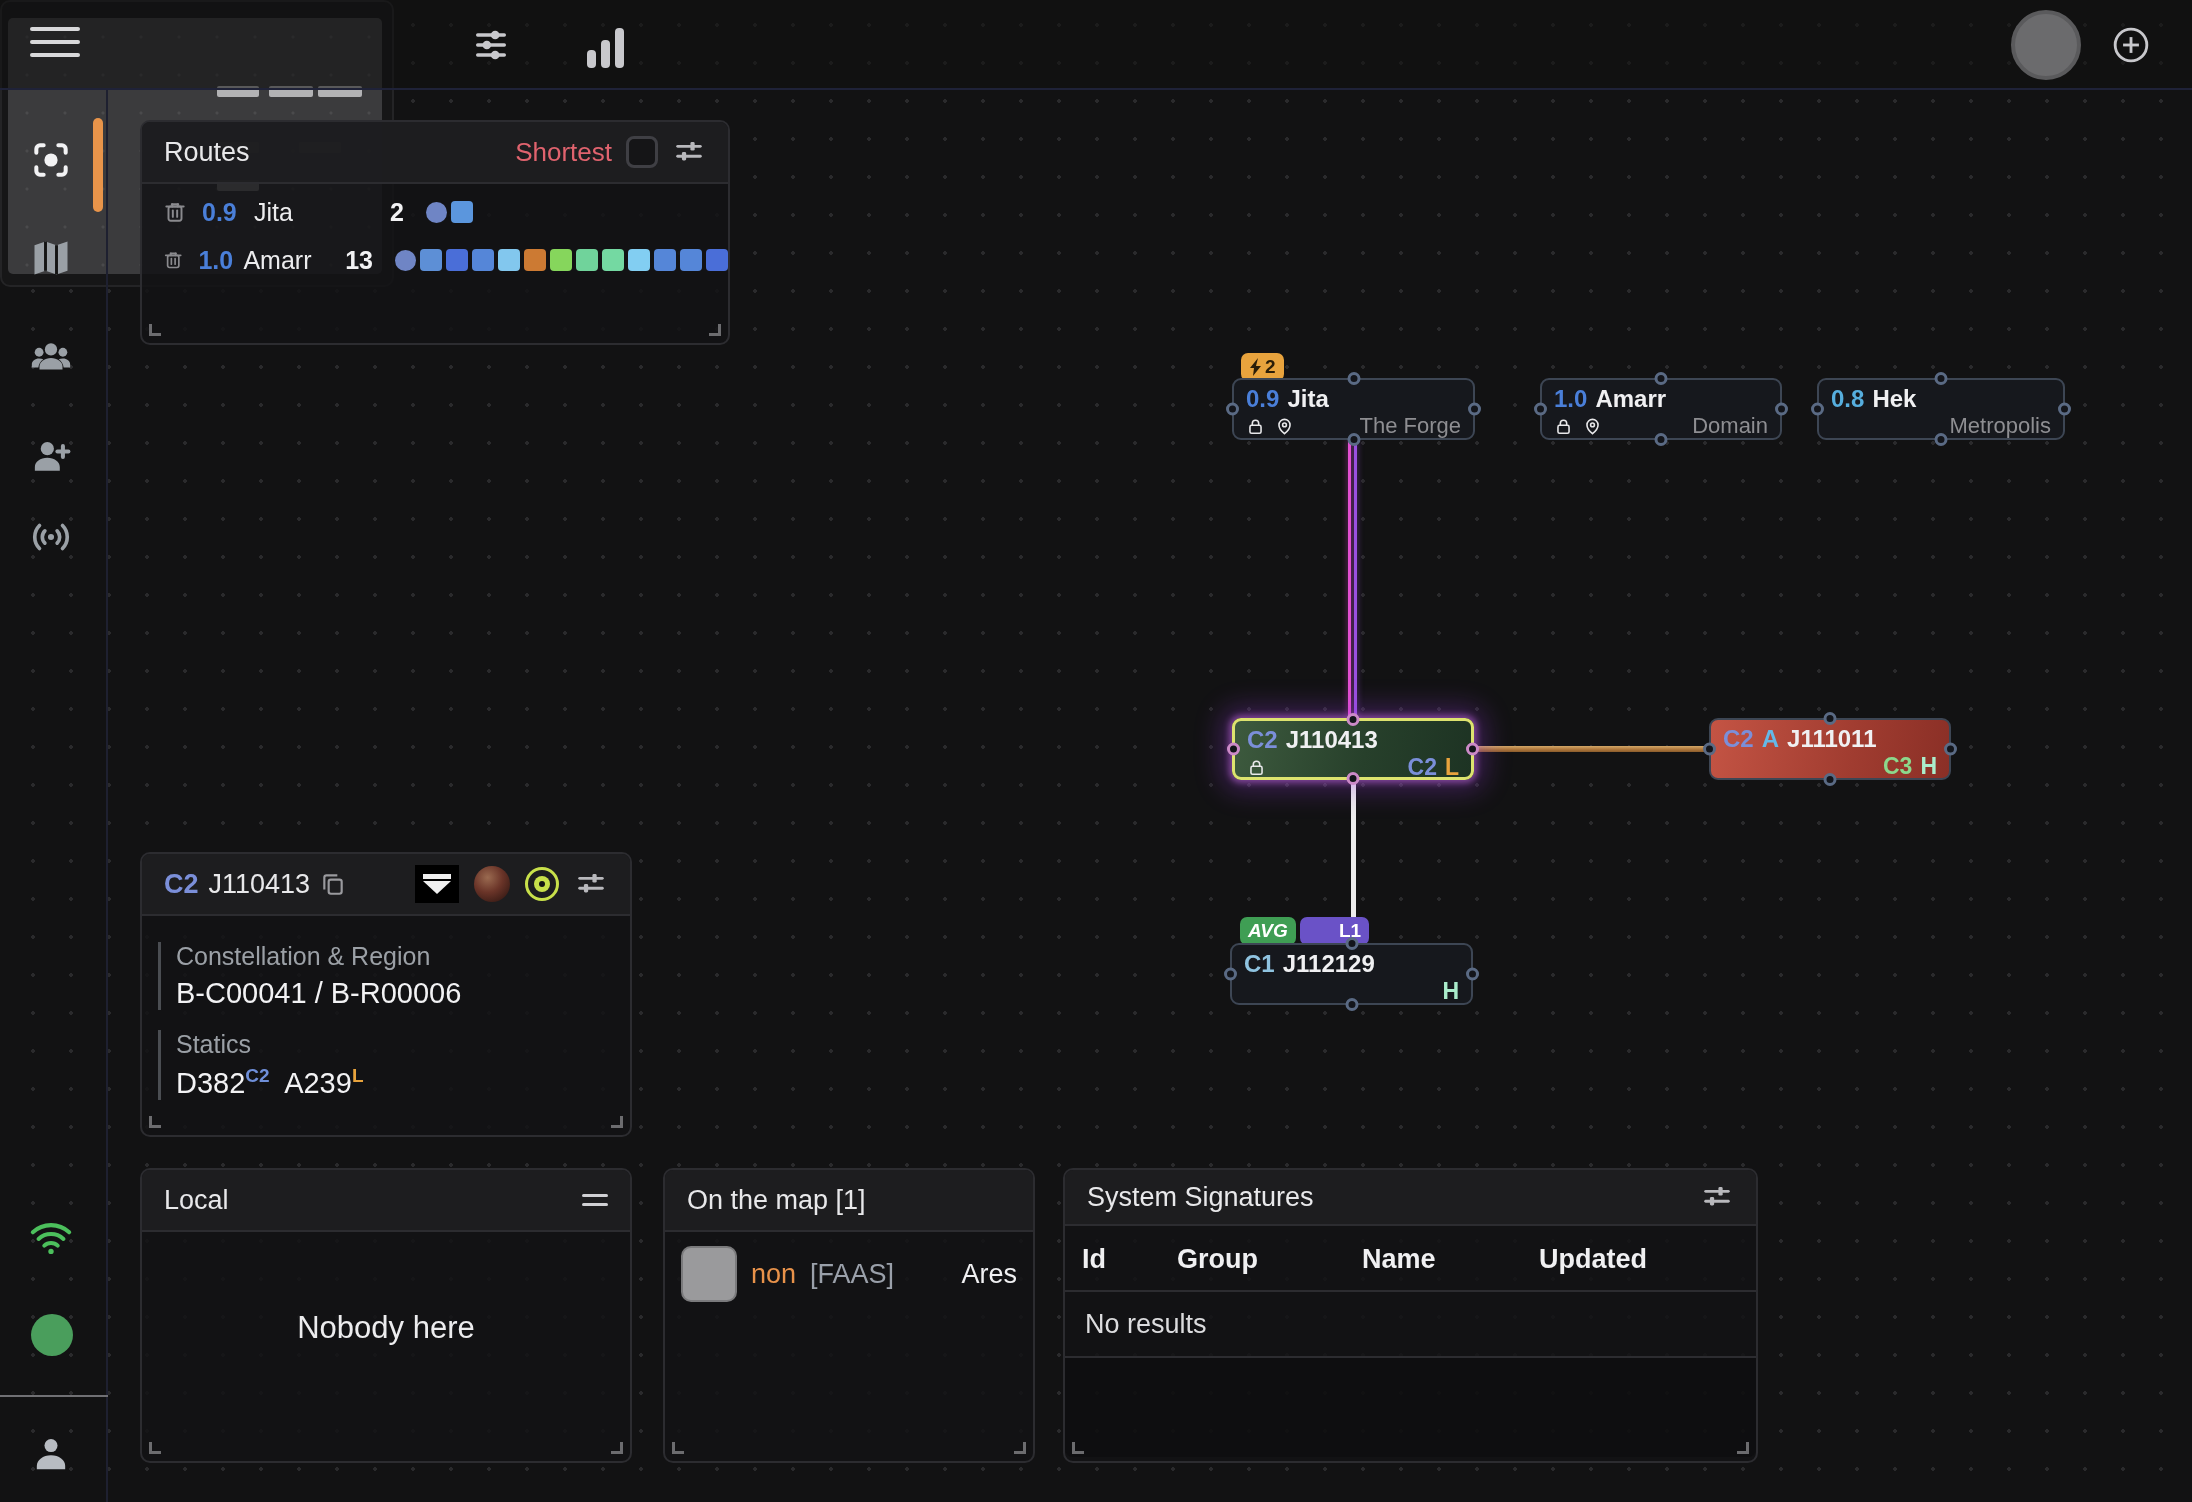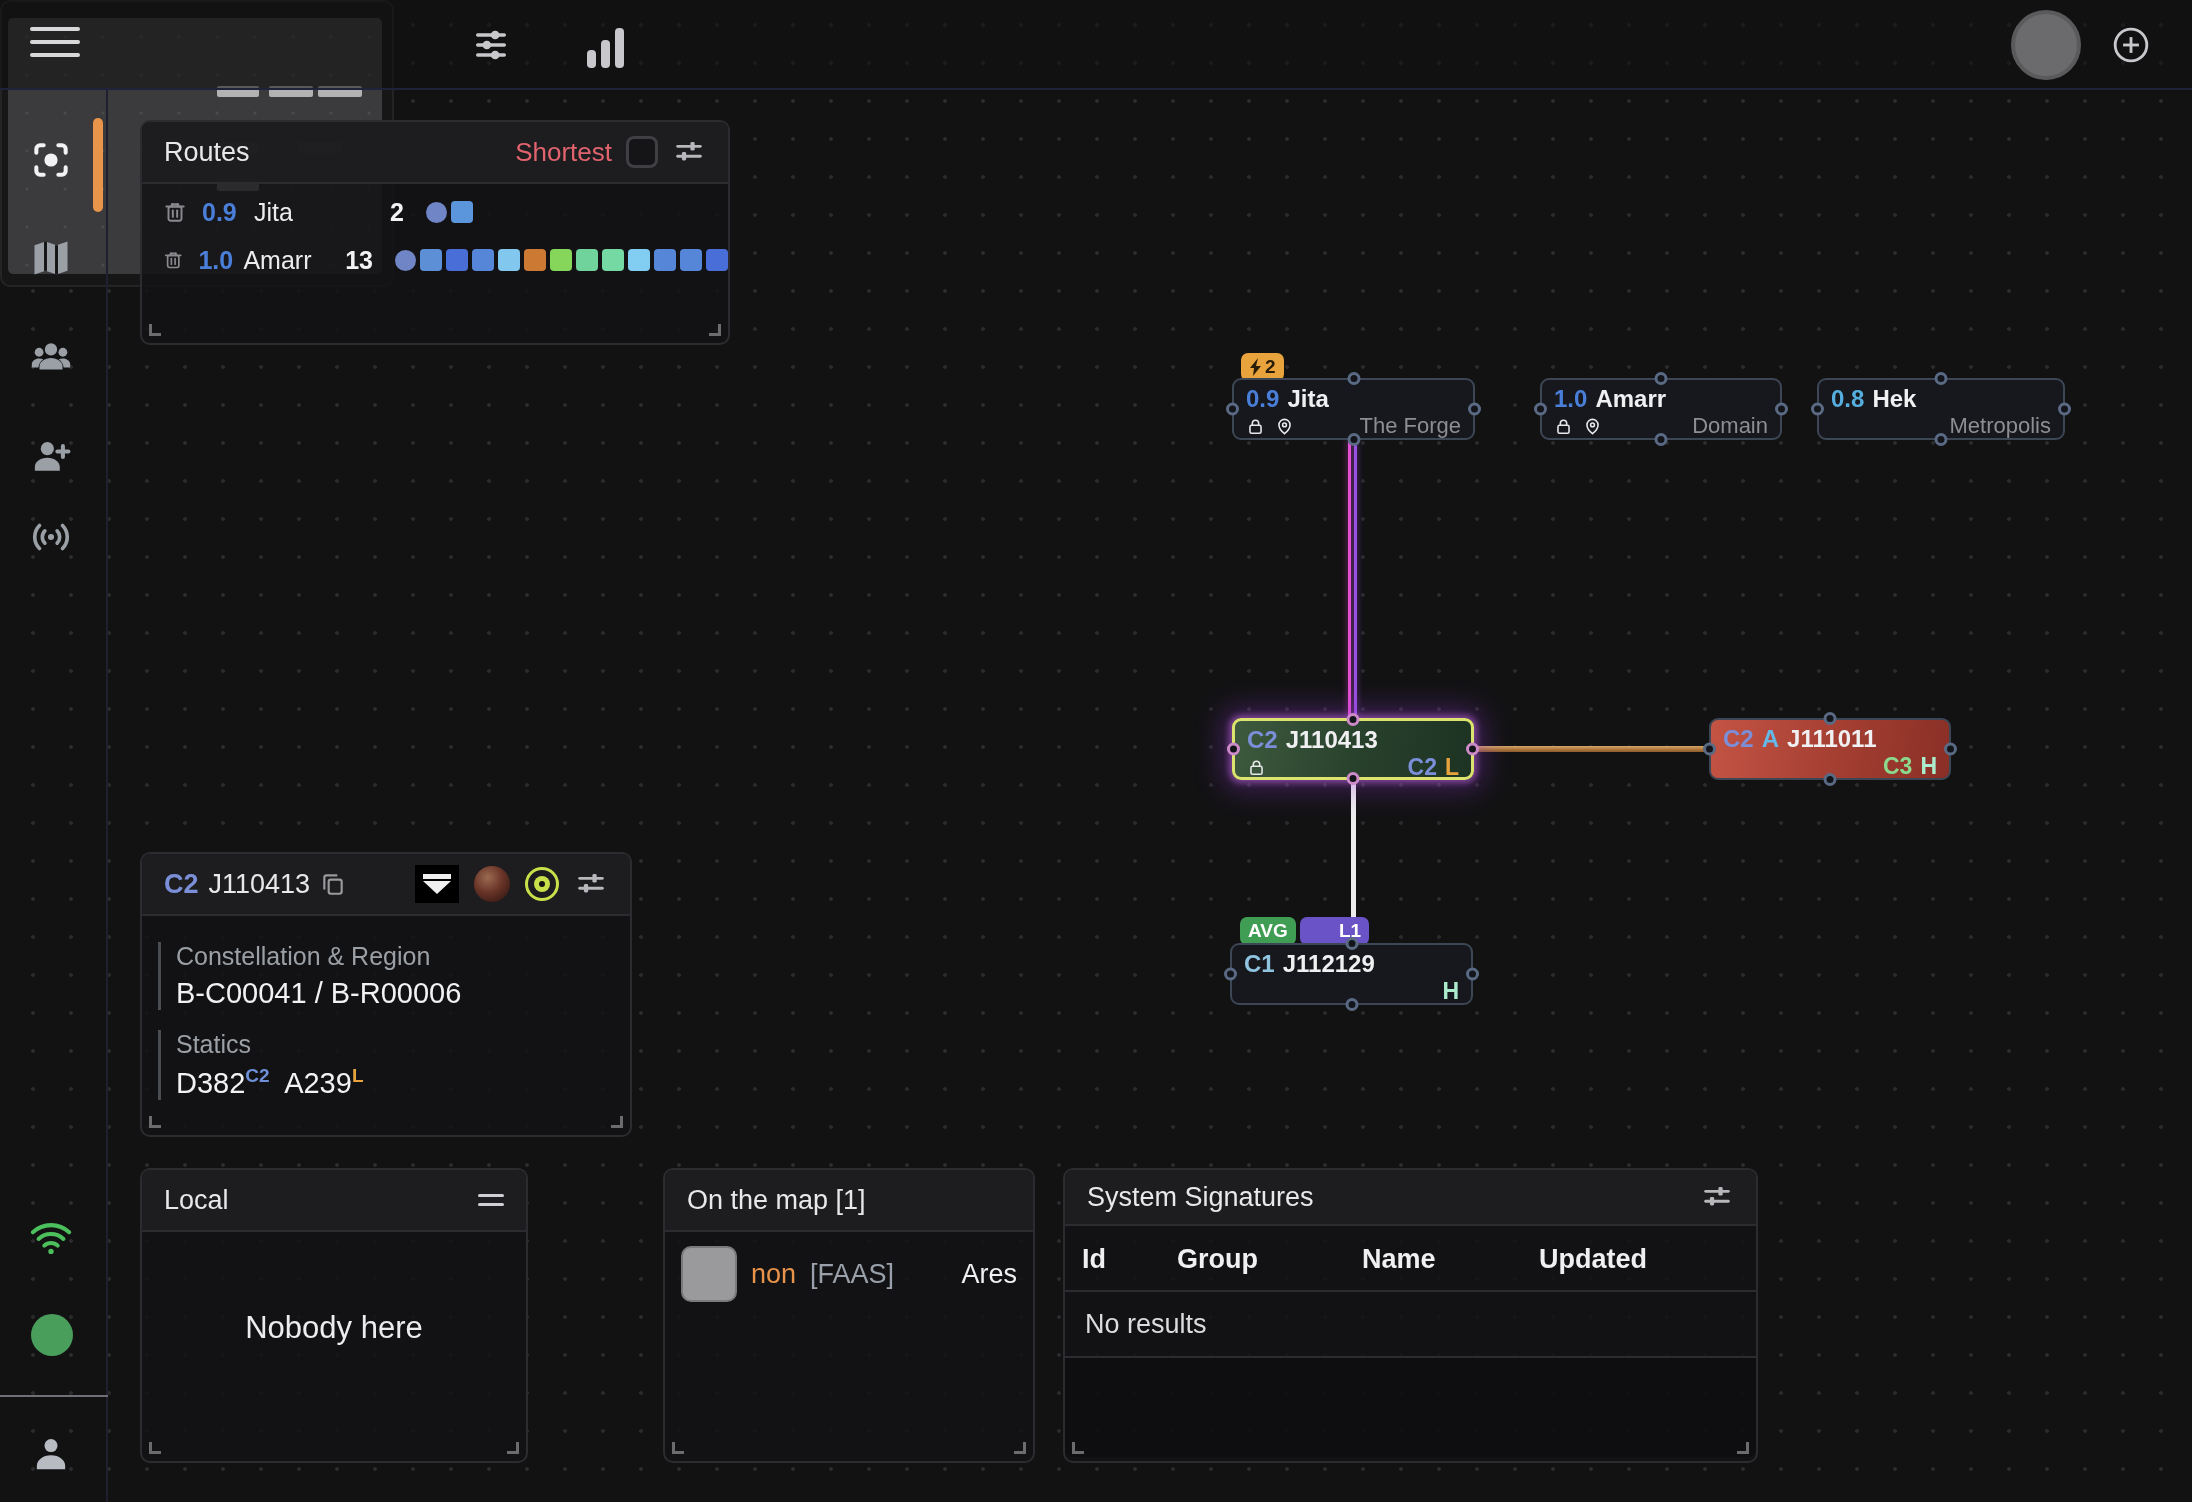--- a/index.html
+++ b/index.html
@@ -76,21 +76,21 @@
   .handle { position:absolute; width:13px; height:13px; border-radius:50%;
     background:#13151b; border:3px solid #5a6a84; }
   .h-t { left:50%; top:-8px; transform:translateX(-50%); }
   .h-b { left:50%; bottom:-8px; transform:translateX(-50%); }
   .h-l { left:-8px; top:50%; transform:translateY(-50%); }
   .h-r { right:-8px; top:50%; transform:translateY(-50%); }
   .node-sel .handle { border-color:#cc8ac8; }
   .badge { position:absolute; height:28px; border-radius:7px; display:flex; align-items:center;
     justify-content:center; font-size:19px; font-weight:bold; padding:0 8px; gap:2px; }
   .badge-bolt { background:#e8a33d; color:#2a1d08; }
-  .badge-avg { background:#3f9e54; color:#fff; }
+  .badge-avg { background:#3f9e54; color:#fff;font-style:italic; }
   .badge-l1 { background:#6a52c7; color:#ffffff;padding-left:39px; }
   .conn { position:absolute; }
   .conn-v2 { display:flex; gap:3px; }
   .conn-v2 i { display:block; width:3px; height:100%; }
   .strand-m { background:#e84fd2; box-shadow:0 0 6px rgba(232,79,210,.6); }
   .strand-p { background:#9a50e0; box-shadow:0 0 6px rgba(154,80,224,.6); }
   .conn-orange { background:linear-gradient(180deg,#d3a868 0%,#b0783c 55%,#8a5c2c 100%); border-radius:2px; }
   .conn-white { background:#ececec; border-radius:2px; }
   
   .info { left:140px; top:852px; width:492px; height:285px; }
@@ -105,21 +105,21 @@
     display:flex; align-items:center; justify-content:center; }
   .ring i { width:16px; height:16px; border-radius:50%; background:#c8e04a; display:flex; align-items:center; justify-content:center; }
   .ring i b { width:6px; height:6px; border-radius:50%; background:#141414; display:block; }
   .info-body { padding:26px 16px; }
   .info-block { border-left:3px solid #4a4d52; padding-left:15px; margin-bottom:20px; }
   .info-label { color:#9ba0a6; font-size:25px; margin-bottom:6px; }
   .info-value { color:#f2f2f4; font-size:29px; }
   .sup { font-size:19px; font-weight:bold; vertical-align:super; }
   .sup-blue { color:#6f8fd9; } .sup-orange { color:#e8a33d; }
   
-  .local { left:140px; top:1168px; width:388px; height:295px; }
+  .local { left:140px; top:1168px; width:492px; height:295px; }
   .local .panel-head { justify-content:space-between; }
   .lines-icon div { width:26px; height:3px; background:#d0d0d4; border-radius:2px; margin:6px 0; }
   .local-empty { text-align:center; margin-top:78px; font-size:31px; color:#ececee; }
   
   .onmap { left:663px; top:1168px; width:372px; height:295px; }
   .pilot-row { display:flex; align-items:center; padding:14px 16px; gap:14px; font-size:27px; }
   .pilot-avatar { width:56px; height:56px; background:#9a9a9c; border-radius:10px; border:2px solid #7a7a7c; }
   .pilot-name { color:#e8924a; } .pilot-tag { color:#9aa0aa; }
   .pilot-ship { margin-left:auto; color:#f0f0f2; }
   

